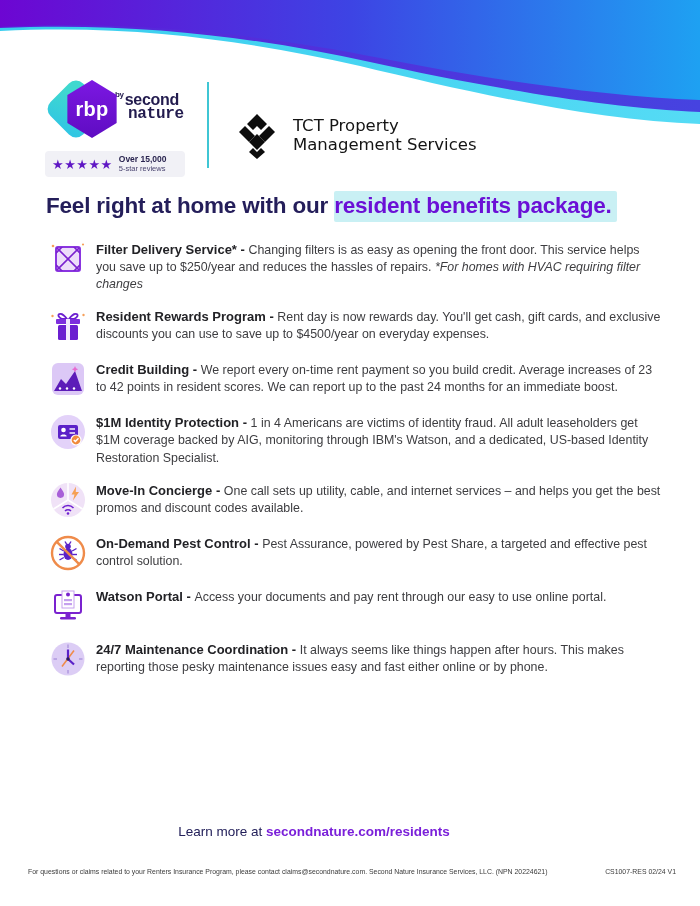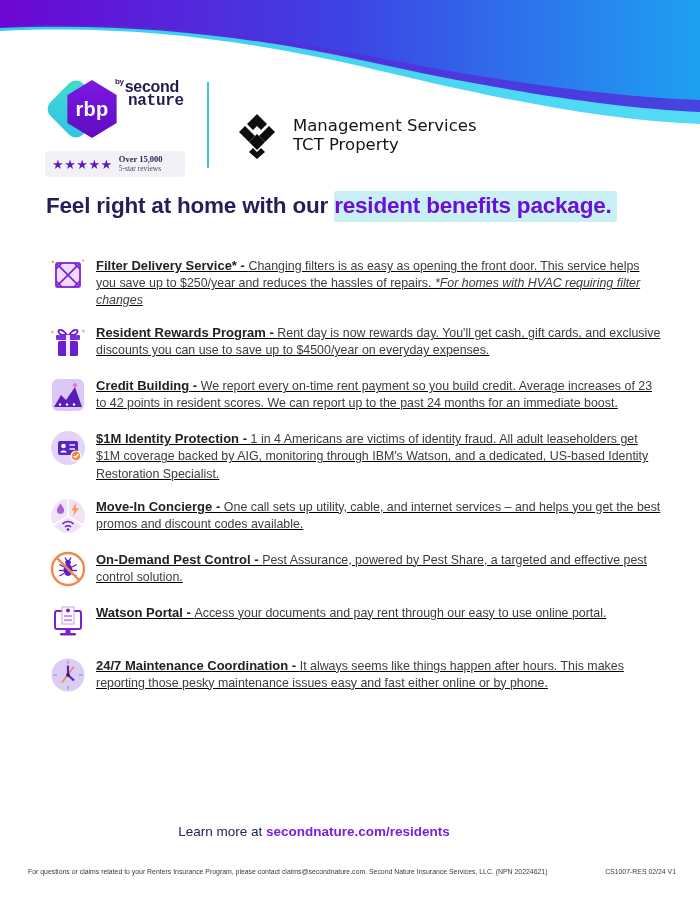--- a/index.html
+++ b/index.html
@@ -19,43 +19,43 @@
   .brand-top { display: flex; align-items: flex-start; }
   .rbp-mark { position: relative; width: 62px; height: 62px; flex: 0 0 auto; }
   .rbp-teal { position: absolute; left: 8px; top: 8px; width: 46px; height: 46px;
     background: linear-gradient(160deg,#3fd8cf 30%,#2fc4e6 100%);
     border-radius: 10px; transform: rotate(45deg); }
   .rbp-hex { position: absolute; left: 19px; top: 2px; width: 56px; height: 58px;
     background: linear-gradient(180deg,#7c18e2 0%,#5f0cc2 100%);
     clip-path: polygon(50% 0%, 94% 26%, 94% 74%, 50% 100%, 6% 74%, 6% 26%);
     display: flex; align-items: center; justify-content: center; }
   .rbp-hex span { color: #fff; font-weight: bold; font-size: 20px; letter-spacing: 0.2px; }
-  .sn-wordmark { margin-left: 8px; text-align: left; color: #221b4e; line-height: 0.95; }
+  .sn-wordmark { margin-left: 8px; margin-top: 13px; text-align: left; color: #221b4e; line-height: 0.95; }
   .sn-by { font-size: 8px; font-weight: 600; vertical-align: 8px; margin-right: 1px; color: #221b4e; }
   .sn-line1 { font-size: 16px; font-weight: 800; letter-spacing: -0.3px; }
   .sn-line2 { font-size: 16px; font-weight: 800; letter-spacing: -0.3px; margin-left: 13px; font-family: Liberation Mono, monospace; }
   .reviews-badge { margin-top: 11px; width: 140px; background: #f1f1f6; border-radius: 4px;
     padding: 4px 7px; display: flex; align-items: center; gap: 6px; }
   .stars { color: #5f17c4; font-size: 13px; letter-spacing: 0.5px; line-height: 1; }
-  .reviews-text { line-height: 1.15; font-family: Liberation Serif, serif; }
+  .reviews-text { line-height: 1.15; }
   .reviews-line1 { font-size: 8.5px; font-weight: bold; color: #2a2550; }
   .reviews-line2 { font-size: 7.5px; color: #4a4570; }
   .brand-divider { width: 2px; background: #3fc6d4; margin: 4px 24px 0 22px; height: 86px; }
   .company { display: flex; align-items: center; gap: 12px; margin-top: 16px; }
   .tct-mark { width: 48px; height: 48px; }
   .company-name { font-family: "DejaVu Sans", sans-serif; font-size: 16.5px; color: #141414; line-height: 1.13; }
 
   
   .headline { position: absolute; top: 193px; left: 46px; font-size: 22.5px;
     font-weight: 600; color: #241e5a; letter-spacing: -0.2px; white-space: nowrap; }
   .headline .hl { color: #6b10d6; font-weight: 800;
     background: #c9f0f4; padding: 2px 5px 4px 0; border-radius: 2px; }
 
   
-  .benefits { position: absolute; top: 255px; left: 48px; width: 614px; text-decoration: underline; }
+  .benefits { position: absolute; top: 239px; left: 48px; width: 614px; }
   .benefit { display: flex; align-items: flex-start; margin-bottom: 13px; min-height: 40px; }
   .b-icon { width: 40px; height: 40px; flex: 0 0 auto; margin-right: 8px; }
   .b-icon svg { width: 40px; height: 40px; display: block; }
   .b-text { font-size: 12.4px; color: #3d3d40; line-height: 1.38; padding-top: 2px; }
   .b-title { font-weight: bold; font-size: 13px; color: #222226; }
   .b-note { font-style: italic; color: #3d3d40; }
 
   
   .learn-more { position: absolute; top: 824px; left: 0; width: 628px; text-align: center;
     font-size: 13.5px; color: #23205a; }
@@ -120,22 +120,22 @@
       <svg class="tct-mark" viewBox="0 0 48 48">
         <g fill="#0d0d0d">
           <path d="M24 2 L34 12 L28 18 L24 14 L20 18 L14 12 Z"></path>
           <path d="M12 14 L22 24 L16 30 L6 20 Z"></path>
           <path d="M26 24 L36 14 L42 20 L32 30 Z"></path>
           <path d="M24 22 L32 30 L24 38 L16 30 Z"></path>
           <path d="M20 36 L24 40 L28 36 L32 40 L24 47 L16 40 Z"></path>
         </g>
       </svg>
       <div class="company-name">
+        <div>TCT Property</div>
         <div>Management Services</div>
-        <div>TCT Property</div>
       </div>
     </div>
   </div>
 
   <div class="headline">
     <span>Feel right at home with our </span><span class="hl">resident benefits package.</span>
   </div>
 
   <div class="benefits">
 

